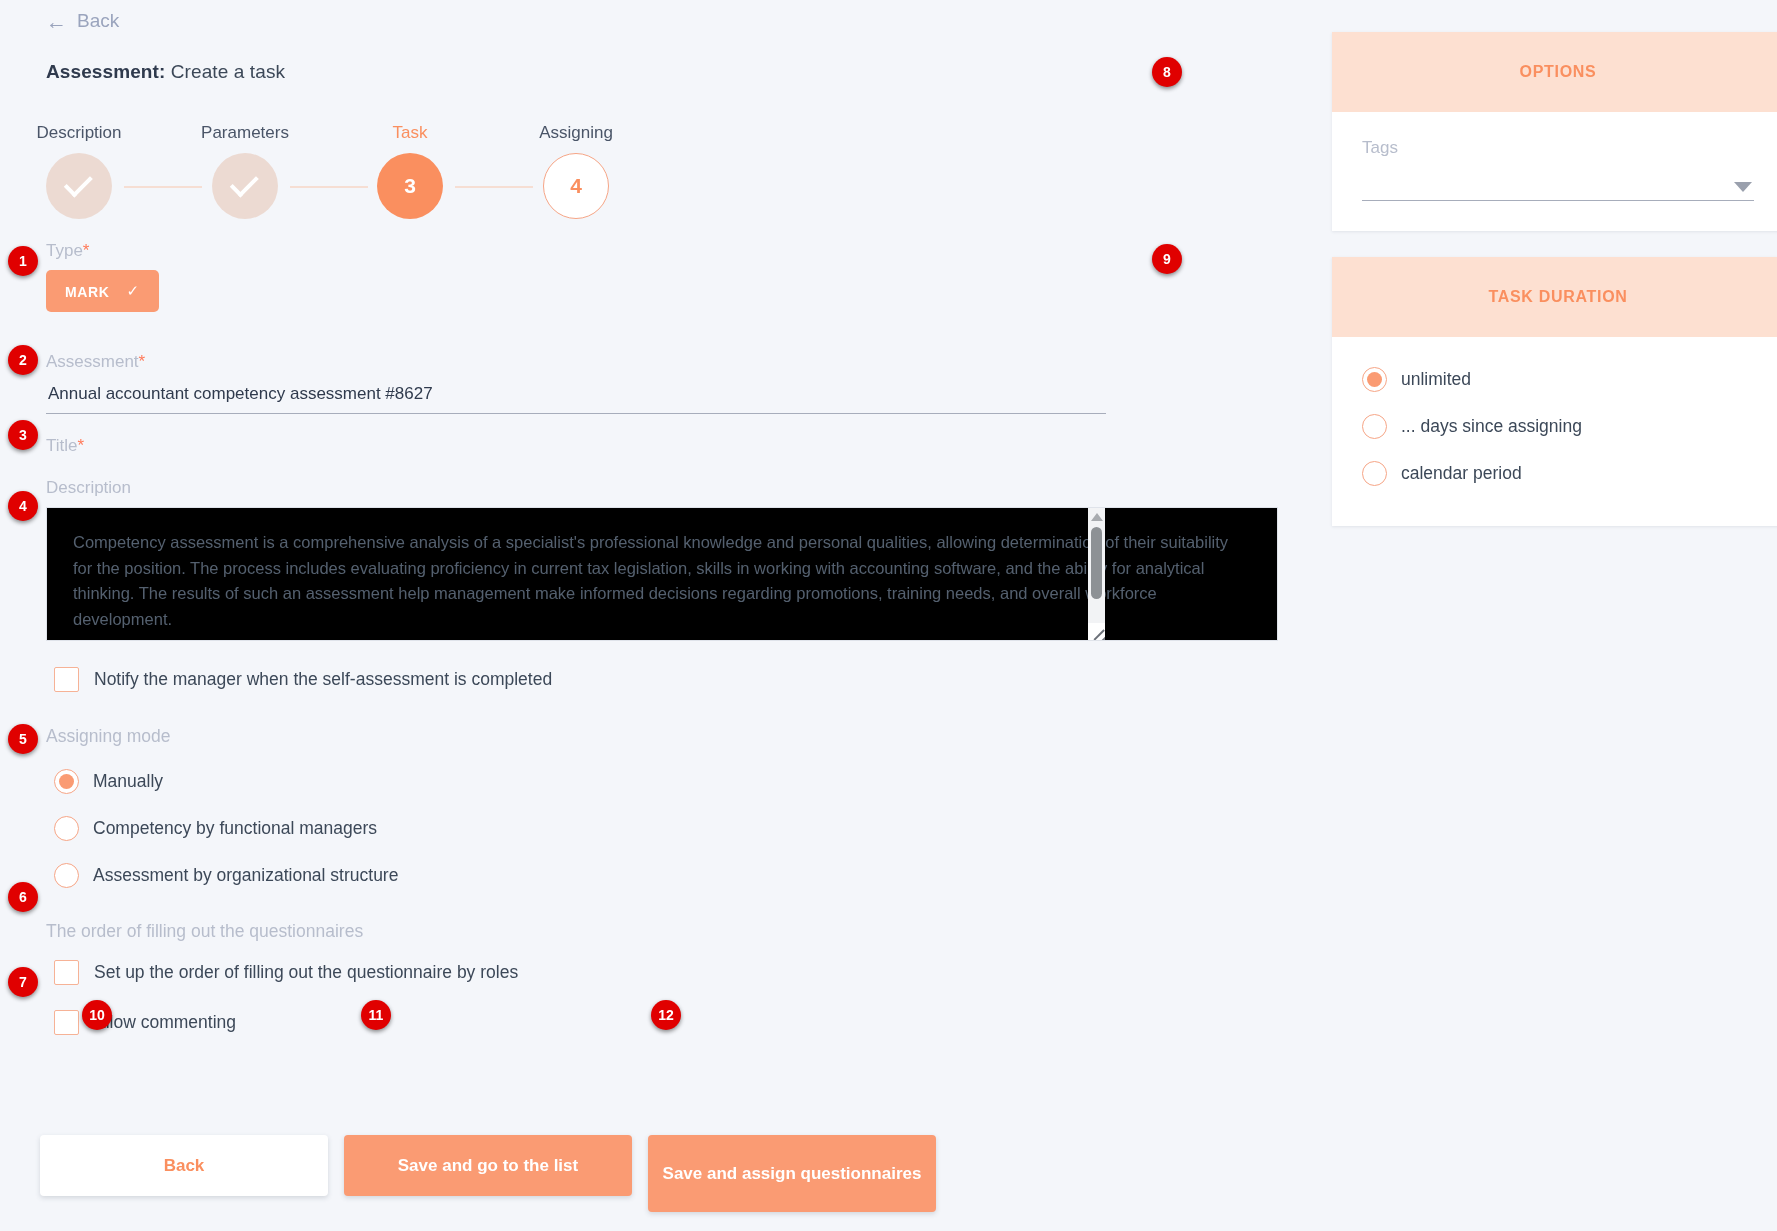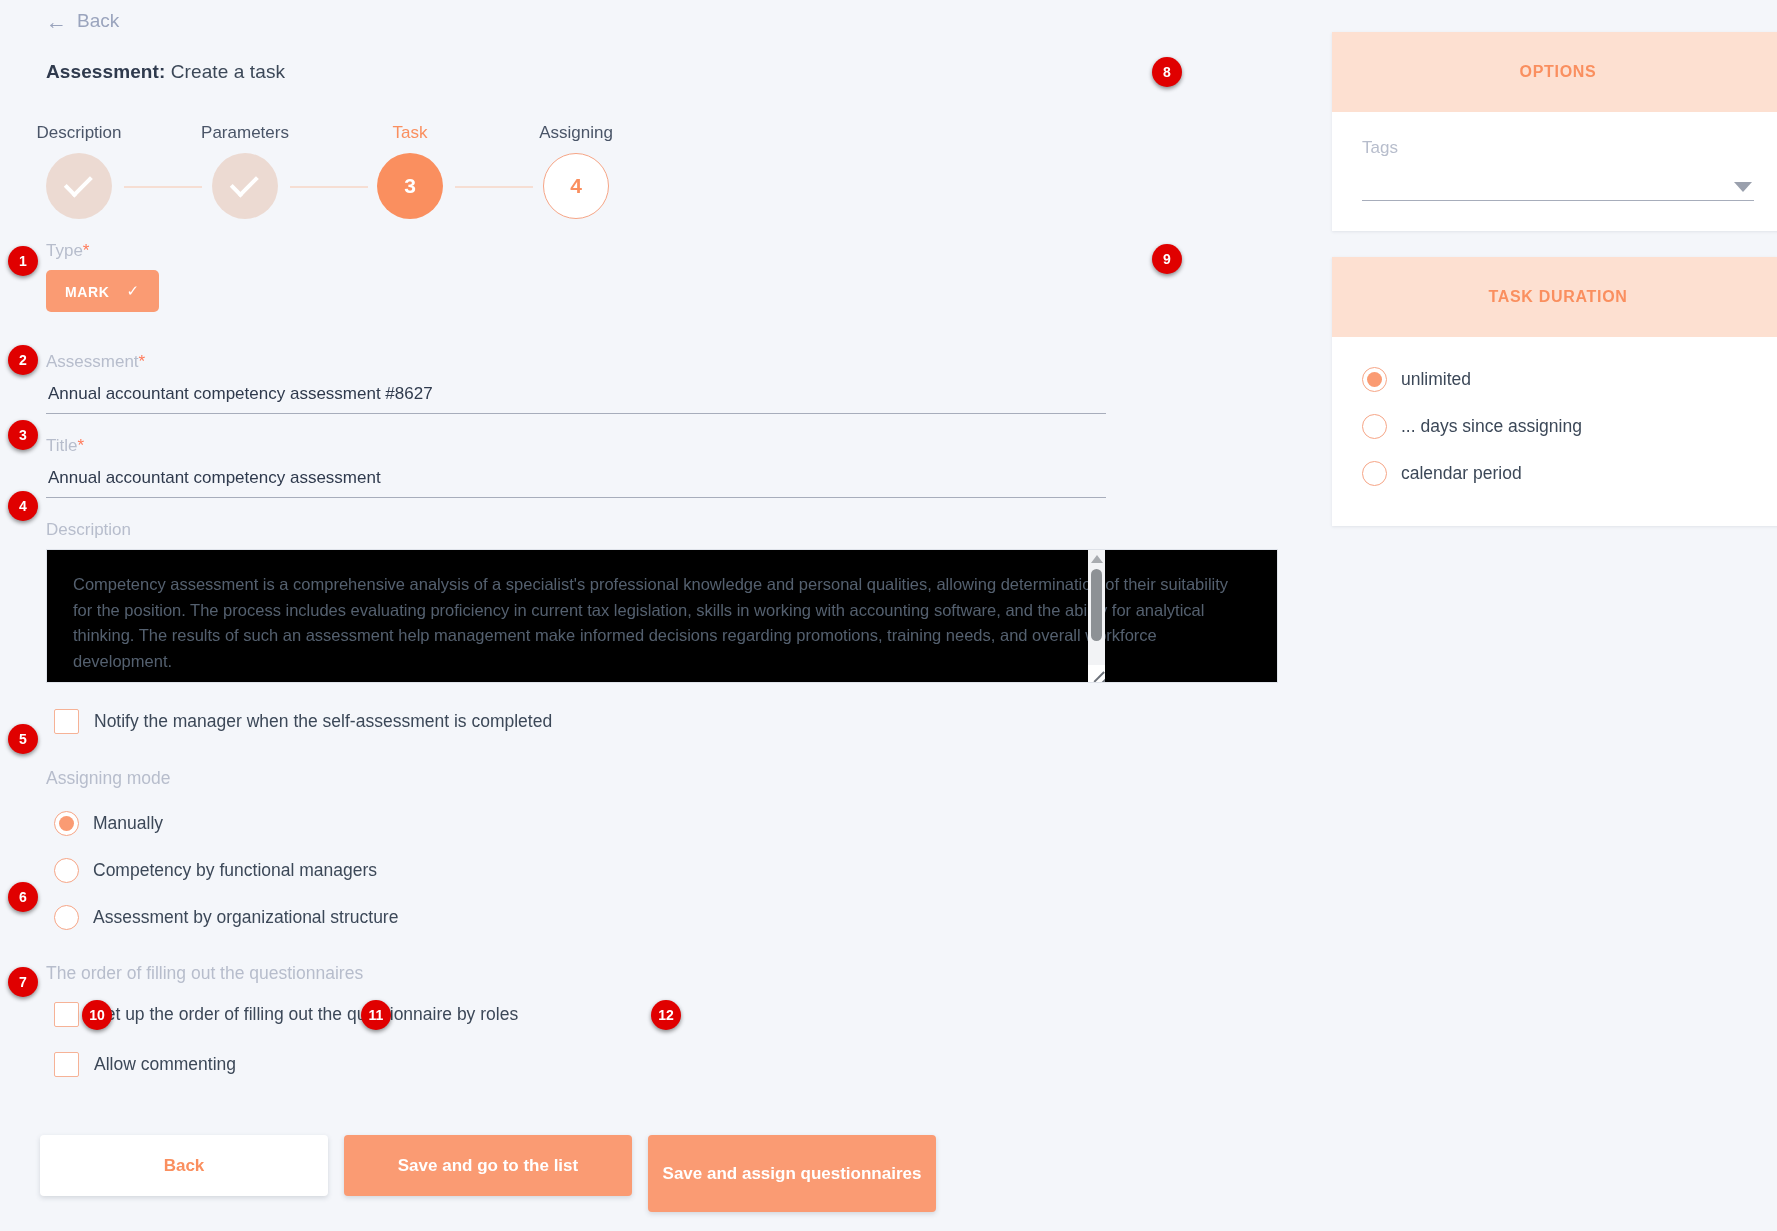--- a/index.html
+++ b/index.html
@@ -174,21 +174,20 @@
       </button>
     </div>
 
     <div class="field" style="margin-top:40px;">
       <div class="field-label"><span>Assessment</span><span class="req">*</span></div>
       <input class="text-input" type="text" value="Annual accountant competency assessment #8627" style="">
     </div>
 
     <div class="field" style="margin-top:22px;">
       <div class="field-label"><span>Title</span><span class="req">*</span></div>
-      <input class="text-input" type="text" value="Annual accountant competency assessment" style="">
     </div>
 
     <div class="field" style="margin-top:22px;">
       <div class="field-label">Description</div>
       <div class="ta-wrap">
         <div class="ta-box">Competency assessment is a comprehensive analysis of a specialist's professional knowledge and personal qualities, allowing determination of their suitability for the position. The process includes evaluating proficiency in current tax legislation, skills in working with accounting software, and the ability for analytical thinking. The results of such an assessment help management make informed decisions regarding promotions, training needs, and overall workforce development.</div>
         <div class="ta-scroll">
           <div class="sb-arrow sb-up"></div>
           <div class="sb-thumb"></div>
           <div class="sb-arrow sb-down"></div>

